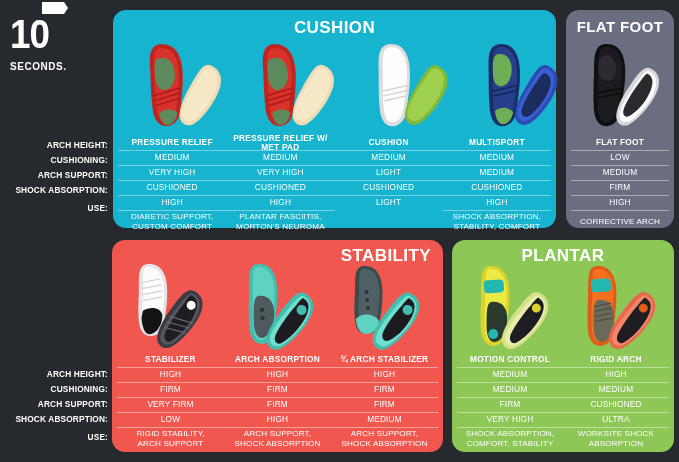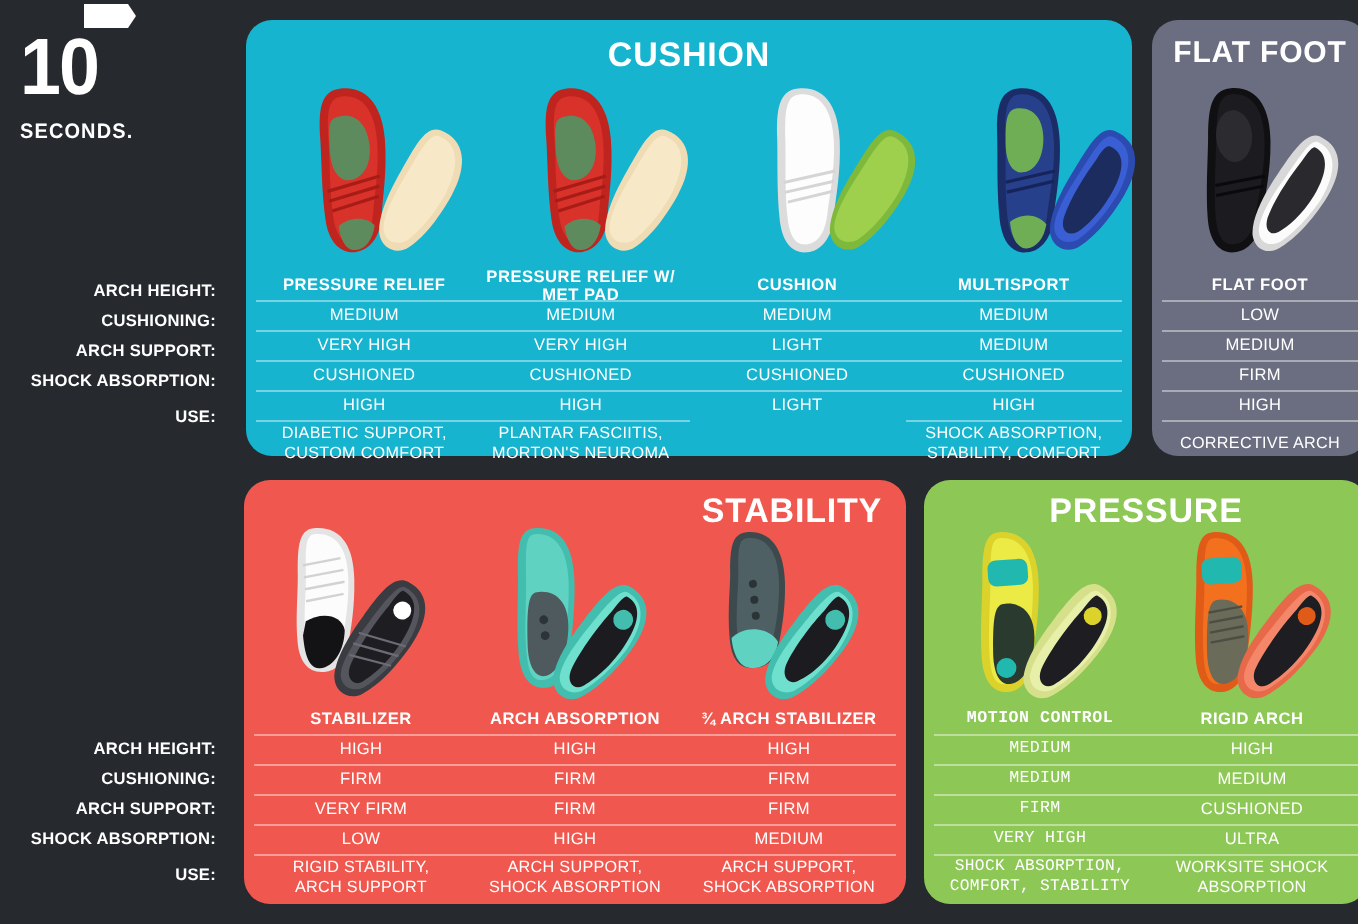--- a/index.html
+++ b/index.html
@@ -22,21 +22,21 @@
     transform: scaleX(0.92); transform-origin: left top;
   }
   .logo-flag { position: absolute; left: 32px; top: -13px; width: 26px; height: 15px; }
   .logo-sub {
     font-weight: bold; color: #ffffff; font-size: 10.5px;
     letter-spacing: 0.6px; margin-top: 2px;
     transform: scaleX(0.95); transform-origin: left top;
   }
 
   
-  .panel { position: absolute; border-radius: 13px; margin-left: 10px; }
+  .panel { position: absolute; border-radius: 13px; }
   .panel-title {
     font-weight: bold; color: #ffffff; text-align: center;
     letter-spacing: 0.4px;
   }
 
   
   .row-labels { position: absolute; }
   .row-label {
     color: #ffffff; font-weight: bold; font-size: 8.3px;
     text-align: right; letter-spacing: 0.15px;
@@ -324,21 +324,21 @@
         <div class="cell" style="height:15px;">FIRM</div>
         <div class="cell" style="height:15px;">FIRM</div>
         <div class="cell" style="height:15px;">MEDIUM</div>
         <div class="cell use" style="height:22px;">ARCH SUPPORT,
 SHOCK ABSORPTION</div>
       </div>
     </div>
   </div>
 
   <div class="panel" style="left:452px; top:240px; width:222px; height:212px; background:#8dc756;">
-    <div class="panel-title" style="font-size:17px; margin-top:6px;">PRESSURE</div>
+    <div class="panel-title" style="font-size:17px; margin-top:6px;">PLANTAR</div>
 
     <div class="art" style="left:0;top:24px;width:222px;height:90px;">
 
       <div class="sole" style="left:8px; top:0px;">
         <svg width="100" height="90" viewBox="0 0 100 90">
           <g transform="rotate(-4 32 38)">
             <path d="M32,2 C46,2 51,14 50,30 C49,46 46,58 44,68 C42,77 37,82 31,82 C23,82 19,75 19,64 C19,51 21,38 22,26 C23,12 24,2 32,2 Z" fill="#dbd32c"></path>
             <path d="M32,5 C44,5 48,16 47,31 C46,46 43,57 41,66 C39,74 35,78 30,78 C24,78 23,72 23,63 C23,51 25,39 26,27 C27,15 27,5 32,5 Z" fill="#ecea45"></path>
             <path d="M31,38 C41,37 47,44 46,56 C45,68 40,77 33,78 C27,79 24,72 25,60 C26,46 27,39 31,38 Z" fill="#2b3a2e"></path>
             <rect x="25" y="16" width="20" height="13" rx="4" fill="#21b8b0"></rect>
@@ -366,21 +366,21 @@
             <path d="M63,26 C76,26 81,37 79,54 C77,70 73,80 69,86 C65,92 57,92 53,86 C49,79 49,66 51,52 C53,37 55,26 63,26 Z" fill="#e8694a"></path>
             <path d="M63,29 C74,29 78,39 77,54 C75,69 71,78 68,83 C64,88 58,88 55,83 C52,77 53,65 55,53 C57,40 59,29 63,29 Z" fill="#f4866a"></path>
             <path d="M64,31 C73,31 76,40 75,54 C74,67 70,76 67,81 C64,85 59,83 58,77 C57,66 59,50 61,41 C62,33 63,31 64,31 Z" fill="#1e1e22"></path>
             <circle cx="67" cy="41" r="4.5" fill="#e05a18"></circle>
           </g>
         </svg>
       </div>
     </div>
 
     <div class="tbl" style="left:5px; top:113px; width:212px;">
-      <div class="col" style="width:50%;font-family:Liberation Mono, monospace;">
+      <div class="col" style="width:50%;">
         <div class="cell head" style="height:14px;">MOTION CONTROL</div>
         <div class="cell" style="height:15px;">MEDIUM</div>
         <div class="cell" style="height:15px;">MEDIUM</div>
         <div class="cell" style="height:15px;">FIRM</div>
         <div class="cell" style="height:15px;">VERY HIGH</div>
         <div class="cell use" style="height:22px;">SHOCK ABSORPTION,
 COMFORT, STABILITY</div>
       </div>
       <div class="col" style="width:50%;">
         <div class="cell head" style="height:14px;">RIGID ARCH</div>

